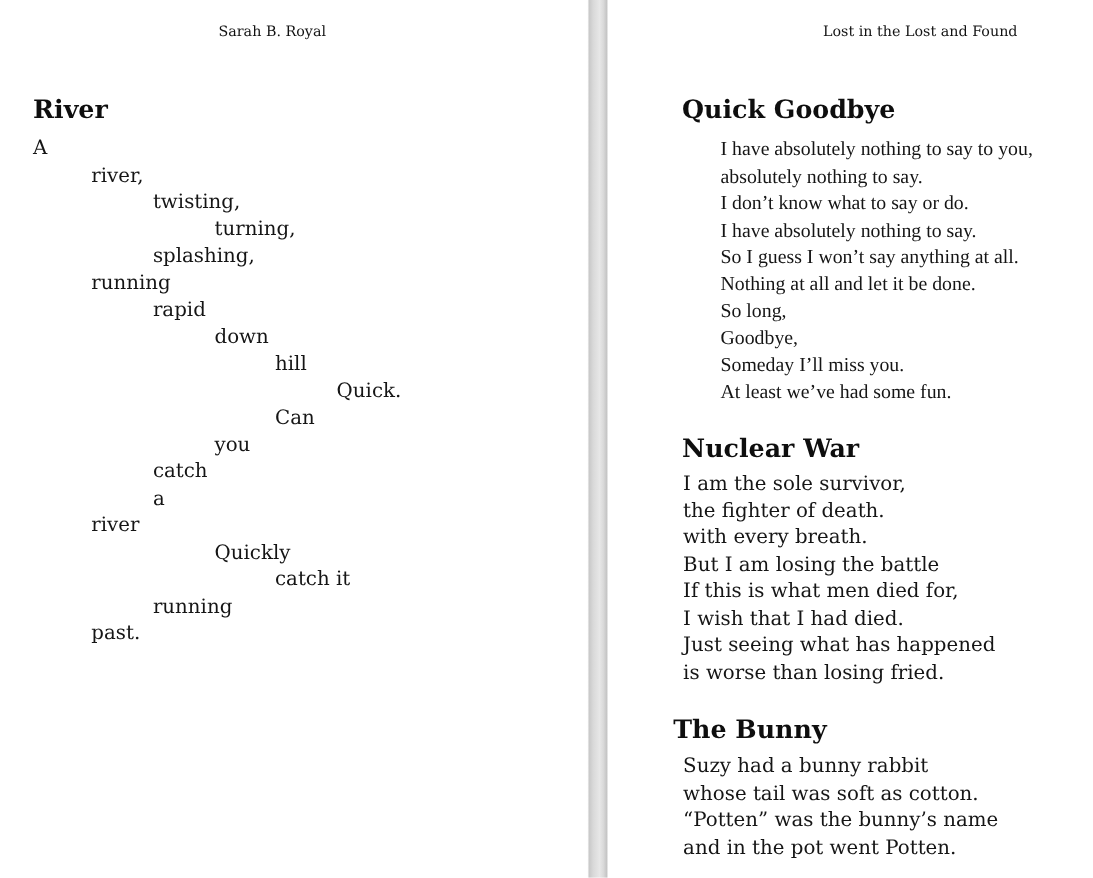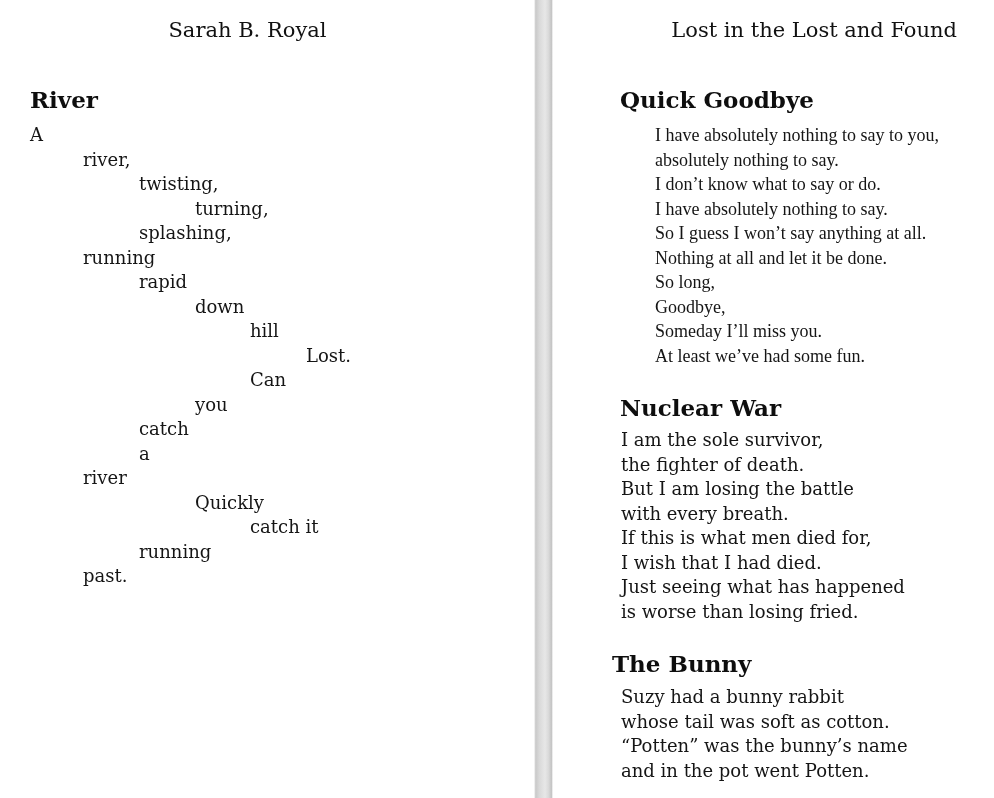--- a/index.html
+++ b/index.html
@@ -35,27 +35,27 @@
       #d9d9d9 28%,
       #e7e7e7 58%,
       #dadada 76%,
       #c5c5c5 92%,
       #ffffff 100%);
   }
 
   .running-header {
     position: absolute;
     top: 20px;
-    font-size: 21px;
+    font-size: 13px;
     line-height: 20px;
     color: #111111;
     white-space: nowrap;
   }
   .header-left  { left: 0; width: 495px; text-align: center; }
-  .header-right { right: 37px; text-align: center; }
+  .header-right { right: 69px; text-align: center; }
 
   .poem-title {
     position: absolute;
     font-size: 23px;
     font-weight: bold;
     line-height: 23px;
     white-space: nowrap;
     color: #0e0e0e;
   }
   .poem-block {
@@ -99,21 +99,21 @@
     <div class="poem-block p-river">
       <div class="line i0">A</div>
       <div class="line i1">river,</div>
       <div class="line i2">twisting,</div>
       <div class="line i3">turning,</div>
       <div class="line i2">splashing,</div>
       <div class="line i1">running</div>
       <div class="line i2">rapid</div>
       <div class="line i3">down</div>
       <div class="line i4">hill</div>
-      <div class="line i5">Lost.</div>
+      <div class="line i5">Quick.</div>
       <div class="line i4">Can</div>
       <div class="line i3">you</div>
       <div class="line i2">catch</div>
       <div class="line i2">a</div>
       <div class="line i1">river</div>
       <div class="line i3">Quickly</div>
       <div class="line i4">catch it</div>
       <div class="line i2">running</div>
       <div class="line i1">past.</div>
     </div>
@@ -136,22 +136,22 @@
     <div class="line">So long,</div>
     <div class="line">Goodbye,</div>
     <div class="line">Someday I’ll miss you.</div>
     <div class="line">At least we’ve had some fun.</div>
   </div>
 
   <div class="poem-title t-nuclear">Nuclear War</div>
   <div class="poem-block p-nuclear">
     <div class="line">I am the sole survivor,</div>
     <div class="line">the fighter of death.</div>
+    <div class="line">with every breath.</div>
     <div class="line">But I am losing the battle</div>
-    <div class="line">with every breath.</div>
     <div class="line">If this is what men died for,</div>
     <div class="line">I wish that I had died.</div>
     <div class="line">Just seeing what has happened</div>
     <div class="line">is worse than losing fried.</div>
   </div>
 
   <div class="poem-title t-bunny">The Bunny</div>
   <div class="poem-block p-bunny">
     <div class="line">Suzy had a bunny rabbit</div>
     <div class="line">whose tail was soft as cotton.</div>

